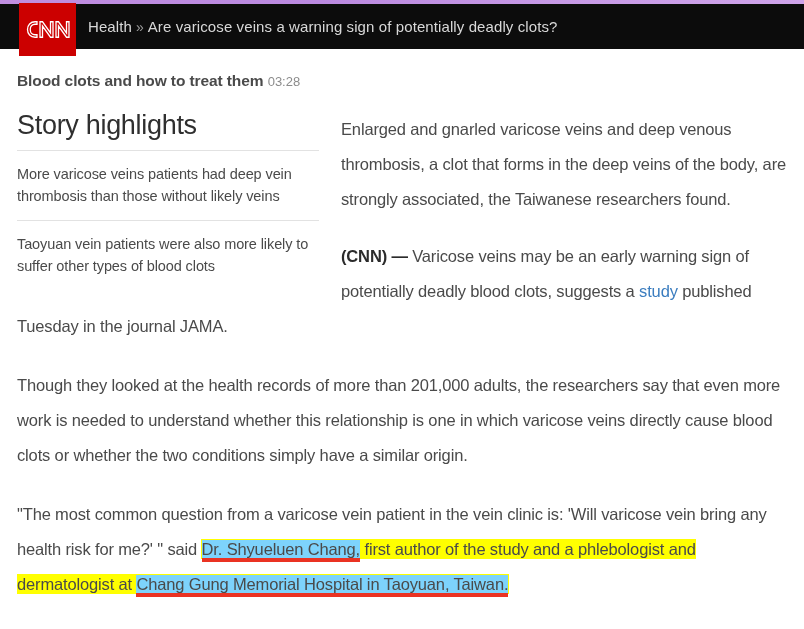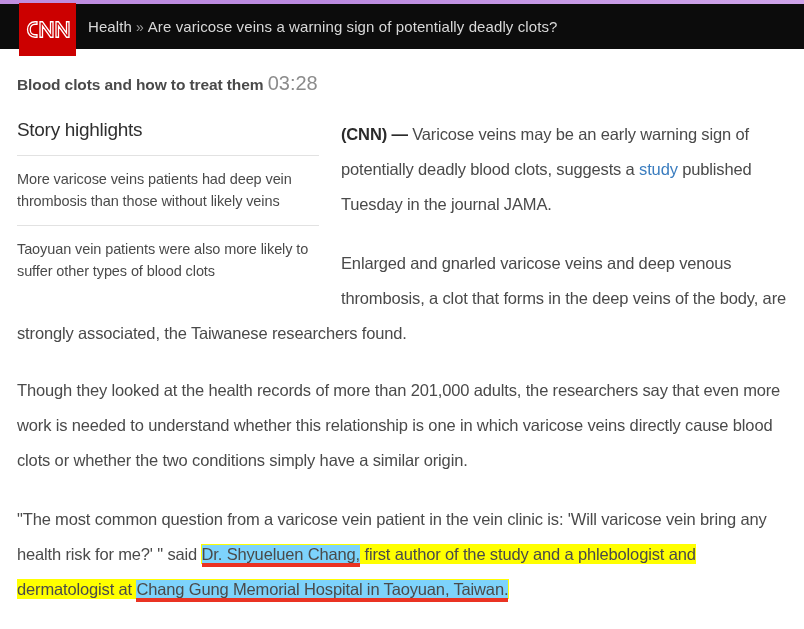--- a/index.html
+++ b/index.html
@@ -81,42 +81,42 @@
   .video-line {
     margin: 15px 0 0 17px;
     font-size: 15.5px;
     color: #4a4a4a;
     font-weight: bold;
     letter-spacing: -0.1px;
   }
   .video-line .dur {
     font-weight: normal;
     color: #8c8c8c;
-    font-size: 20px;
+    font-size: 13px;
     letter-spacing: 0;
   }
 
   
   .article {
     position: relative;
     margin: 22px 16px 0 17px;
     color: #4a4a4a;
     font-size: 16.5px;
     line-height: 35px;
     letter-spacing: -0.15px;
   }
 
   
   .highlights {
     float: left;
     width: 302px;
     margin: 0 22px 6px 0;
   }
   .highlights-title {
-    font-size: 19px;
+    font-size: 27px;
     color: #2f2f2f;
     line-height: 26px;
     margin: 0 0 12px 0;
     letter-spacing: -0.3px;
   }
   .hl-rule {
     height: 1px;
     background: #e2e2e2;
     margin: 0;
   }
@@ -189,23 +189,23 @@
   <div class="article">
 
     <div class="highlights">
       <div class="highlights-title">Story highlights</div>
       <div class="hl-rule"></div>
       <div class="hl-item">More varicose veins patients had deep vein thrombosis than those without likely veins</div>
       <div class="hl-rule"></div>
       <div class="hl-item">Taoyuan vein patients were also more likely to suffer other types of blood clots</div>
     </div>
 
+    <p class="para tight">Enlarged and gnarled varicose veins and deep venous thrombosis, a clot that forms in the deep veins of the body, are strongly associated, the Taiwanese researchers found.</p>
+
     <p class="para"><span class="bold">(CNN) —</span><span> Varicose veins may be an early warning sign of potentially deadly blood clots, suggests a </span><a class="link" href="#">study</a><span> published Tuesday in the journal JAMA.</span></p>
-
-    <p class="para tight">Enlarged and gnarled varicose veins and deep venous thrombosis, a clot that forms in the deep veins of the body, are strongly associated, the Taiwanese researchers found.</p>
 
     <p class="para">Though they looked at the health records of more than 201,000 adults, the researchers say that even more work is needed to understand whether this relationship is one in which varicose veins directly cause blood clots or whether the two conditions simply have a similar origin.</p>
 
     <p class="para"><span>"The most common question from a varicose vein patient in the vein clinic is: 'Will varicose vein bring any health risk for me?' " said </span><span class="red-underline">Dr. Shyueluen Chang,</span><span class="hl-yellow"> first author of the study and a phlebologist and dermatologist at </span><span class="red-underline">Chang Gung Memorial Hospital in Taoyuan, Taiwan.</span></p>
 
     <p class="para">For this reason, Chang said, learning about potential relationships between "varicose veins and health-threatening diseases is important."</p>
 
   </div>
 </div>
 

